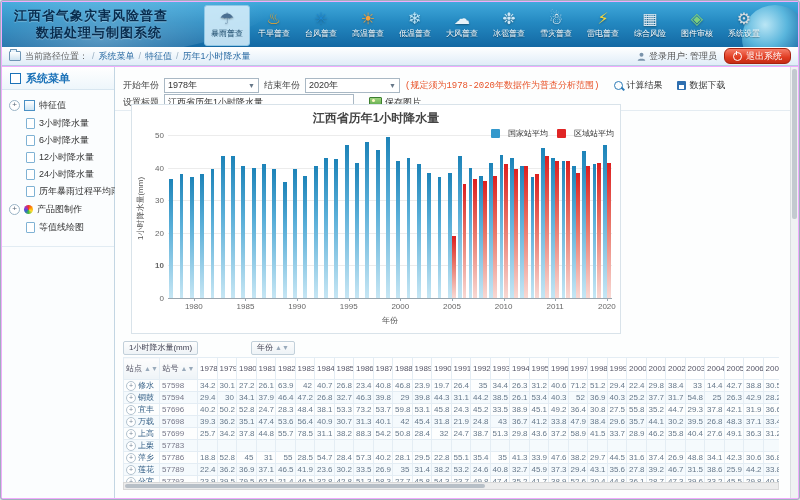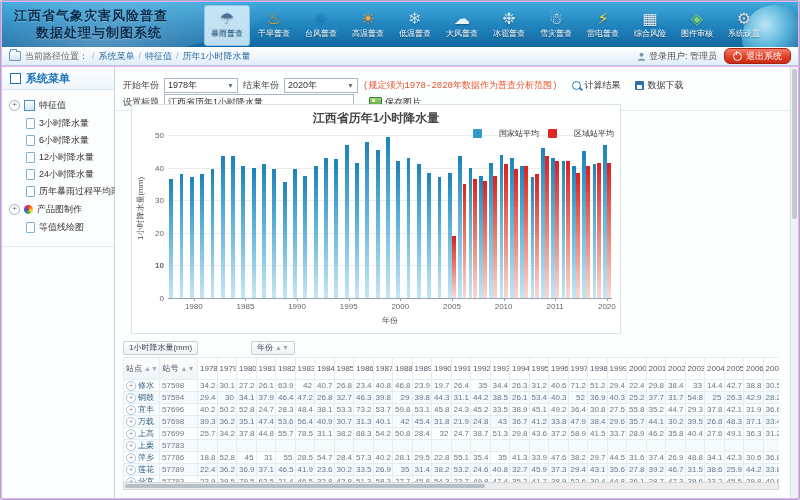--- a/index.html
+++ b/index.html
@@ -43,37 +43,37 @@
   .tree-item{display:flex;align-items:center;gap:4px;font-size:9px;color:#333;padding:2px 2px 2px 22px;cursor:pointer;white-space:nowrap;}
   .tree-item.selected{background:#d8edf9;outline:1px solid #a9d3ec;}
   .page-ico{width:7px;height:9px;border:1px solid #7fb2d4;background:#fff;border-radius:1px;flex:0 0 7px;}
 
   
   .main{position:absolute;left:114px;top:66px;right:9px;bottom:1px;background:#fdfefe;overflow:hidden;}
   .controls{position:absolute;left:0;right:0;top:8px;height:35px;border-bottom:1px solid #e4ecf2;}
   .ctrl-row{position:absolute;left:8px;height:16px;display:flex;align-items:center;gap:5px;font-size:9px;color:#444;white-space:nowrap;}
   .ctrl-row1{top:2px;}
   .ctrl-row2{top:19px;}
-  .select{width:74px;height:15px;border:1px solid #a9b8c4;background:#fff;display:flex;align-items:center;justify-content:space-between;padding:0 3px;font-size:9px;color:#333;cursor:pointer;box-sizing:border-box;}
+  .select{width:95px;height:15px;border:1px solid #a9b8c4;background:#fff;display:flex;align-items:center;justify-content:space-between;padding:0 3px;font-size:9px;color:#333;cursor:pointer;box-sizing:border-box;}
   .select .arr{color:#678;font-size:7px;}
   .note{color:#e8542a;font-family:Liberation Mono, monospace;}
   .link-btn{display:flex;align-items:center;gap:3px;color:#333;cursor:pointer;margin-left:10px;}
   .mag-ico{width:7px;height:7px;border:1.5px solid #2e7cb8;border-radius:50%;position:relative;display:inline-block;}
   .mag-ico::after{content:"";position:absolute;left:6px;top:6px;width:4px;height:1.5px;background:#2e7cb8;transform:rotate(45deg);}
   .disk-ico{width:9px;height:9px;background:#2e6fb0;border-radius:1px;position:relative;display:inline-block;}
   .disk-ico::after{content:"";position:absolute;left:2px;top:4px;width:5px;height:4px;background:#fff;}
   .img-ico{width:11px;height:9px;background:linear-gradient(#9fd47e,#4f9f3f);border:1px solid #3c7e2f;border-radius:1px;position:relative;display:inline-block;}
   .img-ico::after{content:"";position:absolute;left:2px;top:1px;width:3px;height:3px;border-radius:50%;background:#fff8c8;}
   .text-input{width:182px;height:14px;border:1px solid #a9b8c4;font-size:9px;padding:0 3px;color:#333;font-family:inherit;}
 
   
   .chart-panel{position:absolute;left:16px;top:37px;width:488px;height:228px;background:#fff;border:1px solid #d9e3ea;box-sizing:content-box;}
   .chart-title{position:absolute;top:5px;left:0;right:0;text-align:center;font-size:12px;font-weight:bold;color:#444;}
   .legend{position:absolute;top:23px;right:6px;display:flex;gap:9px;font-size:8px;color:#333;align-items:center;z-index:3;}
-  .lg-item{display:flex;align-items:center;gap:17px;cursor:pointer;}
+  .lg-item{display:flex;align-items:center;gap:8px;cursor:pointer;}
   .lg-sw{width:9px;height:9px;border-radius:1px;display:inline-block;}
   .plot{position:absolute;left:36px;top:30px;width:444px;height:163px;border-bottom:1px solid #99a5ae;}
   .gridline{position:absolute;left:0;right:0;height:1px;background:#ececec;}
   .ylab{position:absolute;width:26px;left:6px;text-align:right;font-size:8px;color:#666;}
   .bar{position:absolute;bottom:0;}
   .bar-blue{background:linear-gradient(180deg,#1d83b8 0%,#58aed8 40%,#c6e6f4 100%);}
   .bar-red{background:linear-gradient(180deg,#dd1f1f 0%,#e97568 45%,#f8d9d4 100%);}
   .xtick{position:absolute;width:1px;height:3px;background:#99a5ae;top:193px;}
   .xlab{position:absolute;font-size:8px;color:#666;top:197px;transform:translateX(-50%);}
   .xtitle{position:absolute;top:210px;left:36px;width:444px;text-align:center;font-size:8px;color:#555;}

